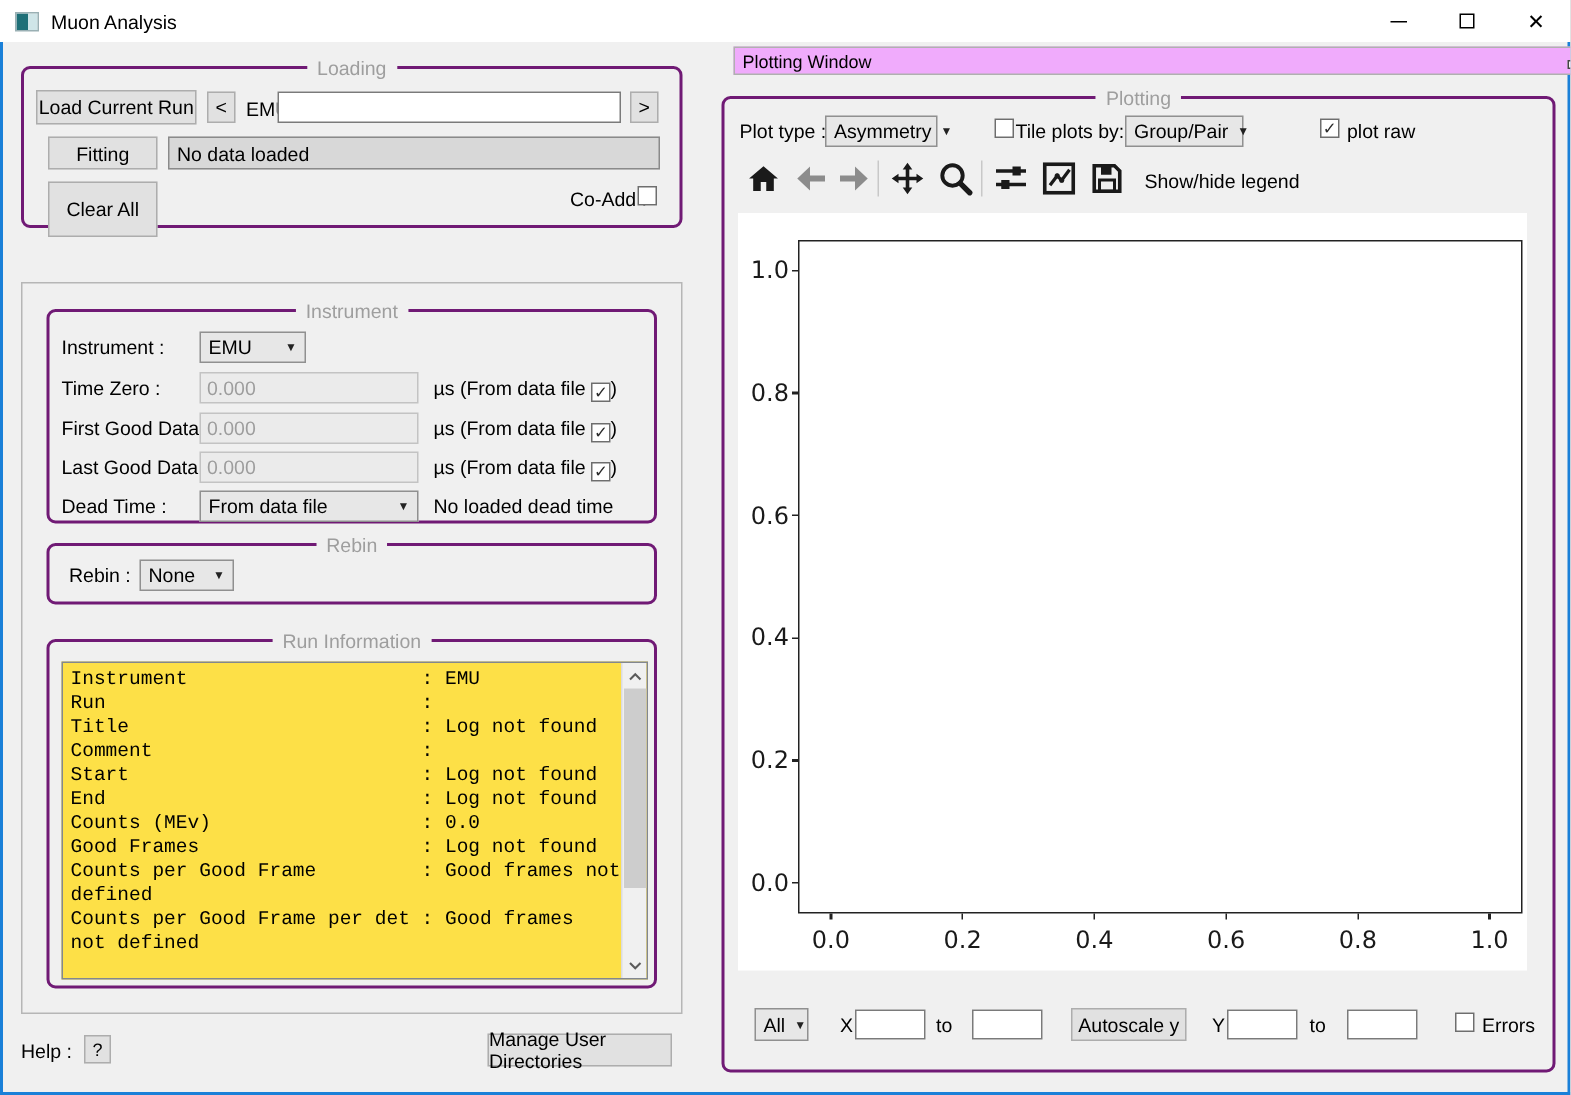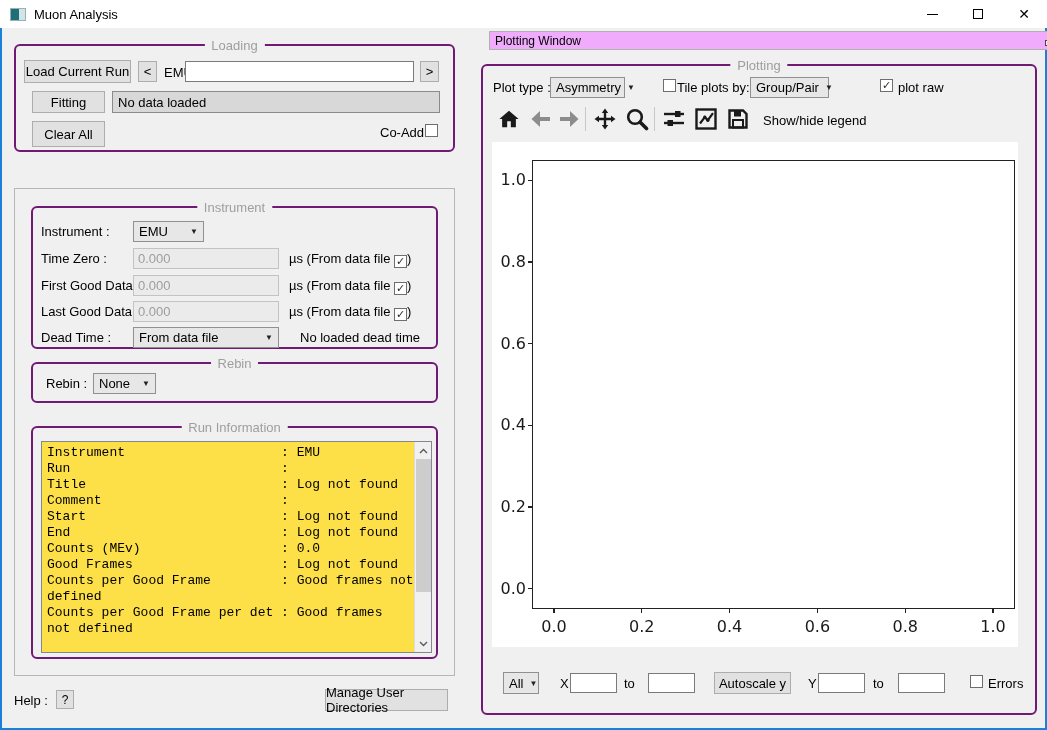--- a/index.html
+++ b/index.html
@@ -98,21 +98,21 @@
 
   <div class="groupbox" style="left:14px; top:44px; width:441px; height:108px;">
     <div class="legend">Loading</div>
     <div class="btn" style="left:8px; top:14px; width:107px; height:23px;">Load Current Run</div>
     <div class="btn" style="left:122px; top:15px; width:19px; height:21px;">&lt;</div>
     <div class="label" style="left:148px; top:19px;">EMU</div>
     <input class="textinput" style="left: 169px; top: 15px; width: 229px; height: 21px;" value="">
     <div class="btn" style="left:404px; top:15px; width:19px; height:21px;">&gt;</div>
     <div class="btn" style="left:16px; top:45px; width:73px; height:22px;">Fitting</div>
     <div class="displayfield" style="left:96px; top:45px; width:328px; height:22px;">No data loaded</div>
-    <div class="btn" style="left:16px; top:75px; width:73px; height:26px;">Clear All</div>
+    <div class="btn" style="left:16px; top:75px; width:73px; height:37px;">Clear All</div>
     <div class="label" style="left:364px; top:79px;">Co-Add :</div>
     <div class="checkbox" style="left:409px; top:78px;" data-checked="false"></div>
   </div>
 
   <div class="tab-frame">
 
     <div class="groupbox" style="left:16px; top:17px; width:407px; height:143px;">
       <div class="legend">Instrument</div>
       <div class="label" style="left:8px; top:16px;">Instrument :</div>
       <div class="combo" style="left:100px; top:13px; width:71px; height:21px;">
@@ -130,21 +130,21 @@
 
       <div class="label" style="left:8px; top:96px;">Last Good Data :</div>
       <input class="textinput disabled" style="left: 100px; top: 93px; width: 146px; height: 21px;" disabled="" value="0.000">
       <div class="label" style="left:256px; top:96px;"><span>µs (From data file</span> <span class="checkbox-inline" data-checked="true"></span><span>)</span></div>
 
       <div class="label" style="left:8px; top:122px;">Dead Time :</div>
       <div class="combo" style="left:100px; top:119px; width:146px; height:21px;">
           <span>From data file</span>
           <span class="arrow">▼</span>
         </div>
-      <div class="label" style="left:256px; top:122px;margin-left:11px;">No loaded dead time</div>
+      <div class="label" style="left:256px; top:122px;">No loaded dead time</div>
     </div>
 
     <div class="groupbox" style="left:16px; top:173px; width:407px; height:41px;">
       <div class="legend">Rebin</div>
       <div class="label" style="left:13px; top:12px;">Rebin :</div>
       <div class="combo" style="left:60px; top:9px; width:63px; height:21px;">
           <span>None</span>
           <span class="arrow">▼</span>
         </div>
     </div>

